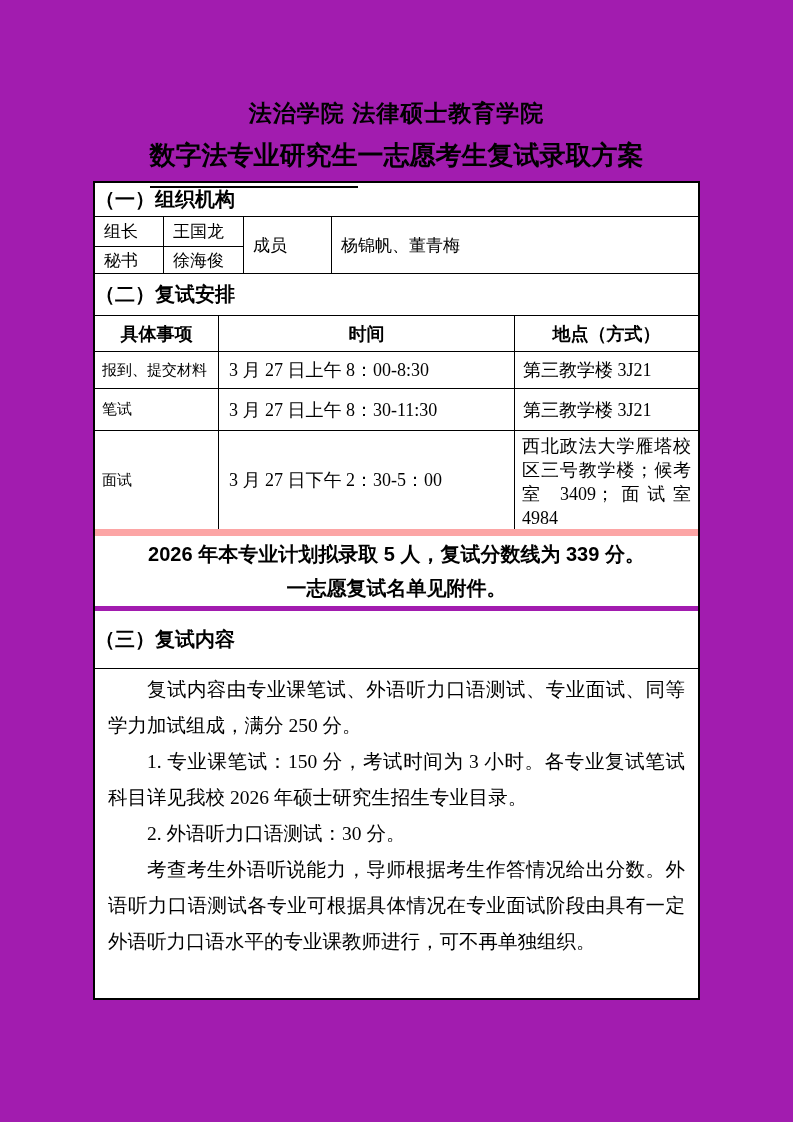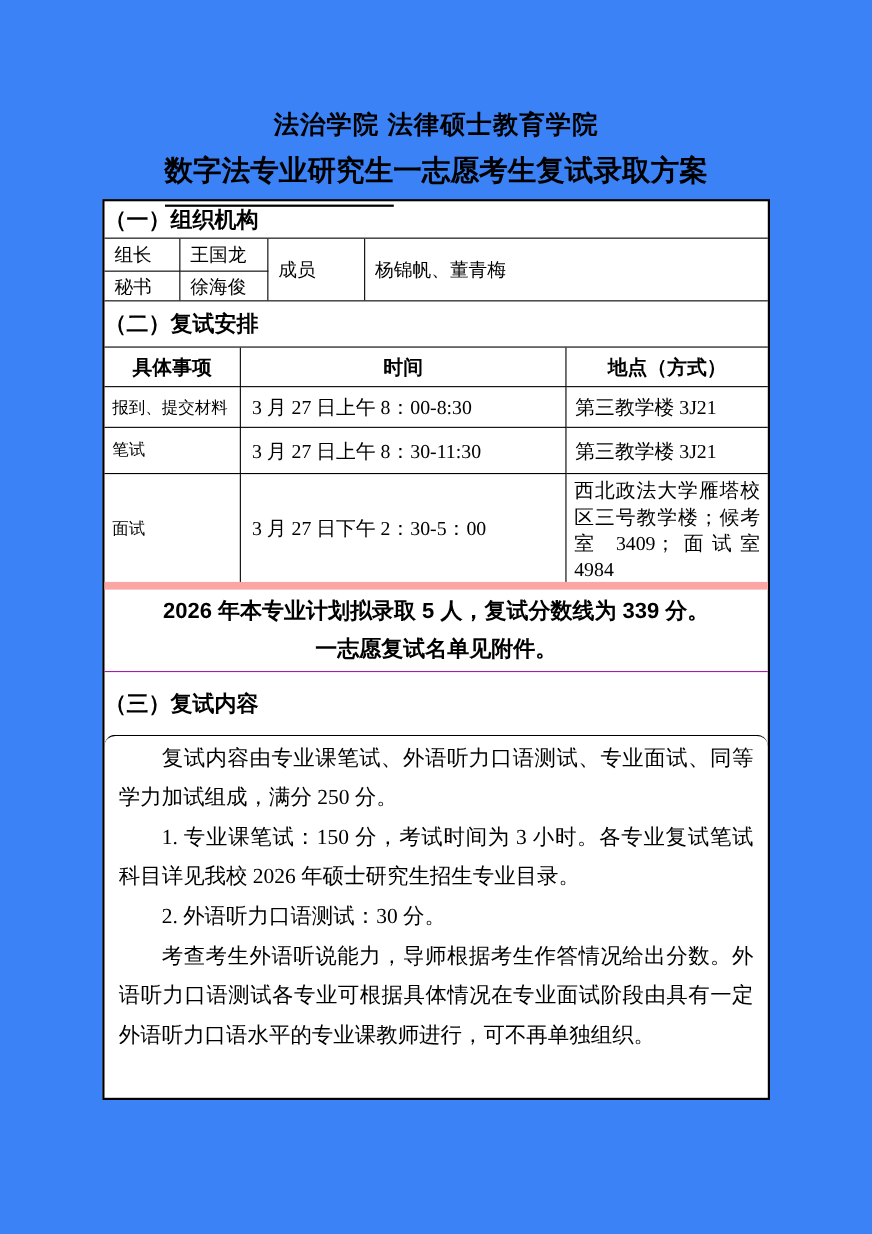--- a/index.html
+++ b/index.html
@@ -1,21 +1,21 @@
 <!DOCTYPE html>
 <html><head>
 <meta charset="utf-8">
 <style>
   * { box-sizing: border-box; margin: 0; padding: 0; }
   html, body { background: #ffffff; }
   .page {
     position: relative;
     width: 793px;
     height: 1122px;
-    background: #3b82f6;
+    background: #a21caf;
     color: #000000;
     font-family: "Liberation Serif", serif;
     overflow: hidden;
   }
   
   .title {
     padding-top: 99px;
     text-align: center;
     font-family: "Liberation Sans", sans-serif;
     font-weight: bold;
@@ -102,21 +102,21 @@
   .loc-multi {
     display: block;
     padding: 3px 7px 0 7px;
     font-size: 18px;
     line-height: 24px;
     text-align: justify;
   }
   
   .note-block {
     height: 75px;
-    border-bottom: 1px solid #a21caf;
+    border-bottom: 5px solid #a21caf;
     display: flex;
     flex-direction: column;
     justify-content: center;
     align-items: center;
     font-family: "Liberation Sans", sans-serif;
     font-weight: bold;
     font-size: 20px;
     line-height: 34px;
   }
   
@@ -176,21 +176,21 @@
       <div class="loc-multi col3 lastrow">西北政法大学雁塔校区三号教学楼；候考室 3409；面试室 4984</div>
     </div>
 
     <div class="note-block">
       <div>2026 年本专业计划拟录取 5 人，复试分数线为 339 分。</div>
       <div>一志愿复试名单见附件。</div>
     </div>
 
     <div class="sec-row sec-3">（三）复试内容</div>
 
-    <div class="content-block" style="border-top: 1px solid #000; border-radius: 10px;">
+    <div class="content-block" style="border-top: 1px solid #000;">
       <p>复试内容由专业课笔试、外语听力口语测试、专业面试、同等学力加试组成，满分 250 分。</p>
       <p>1. 专业课笔试：150 分，考试时间为 3 小时。各专业复试笔试科目详见我校 2026 年硕士研究生招生专业目录。</p>
       <p>2. 外语听力口语测试：30 分。</p>
       <p>考查考生外语听说能力，导师根据考生作答情况给出分数。外语听力口语测试各专业可根据具体情况在专业面试阶段由具有一定外语听力口语水平的专业课教师进行，可不再单独组织。</p>
     </div>
 
   </div>
 </div>
 
 </body></html>

